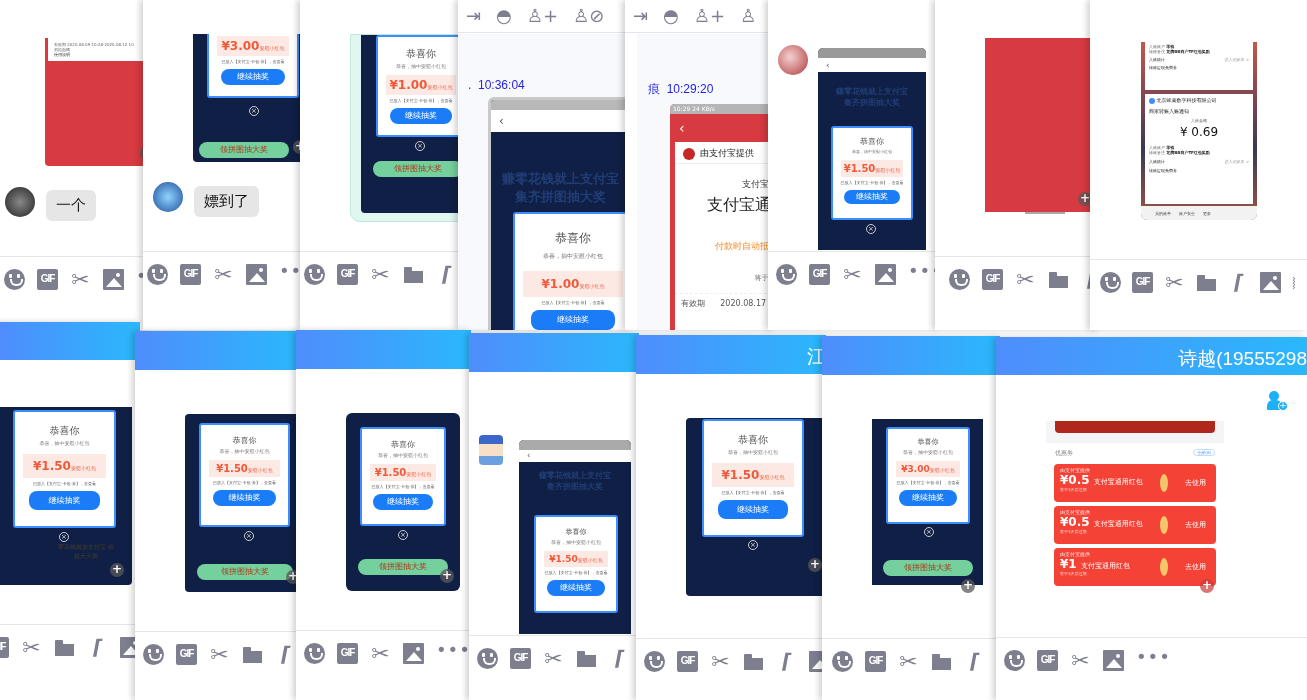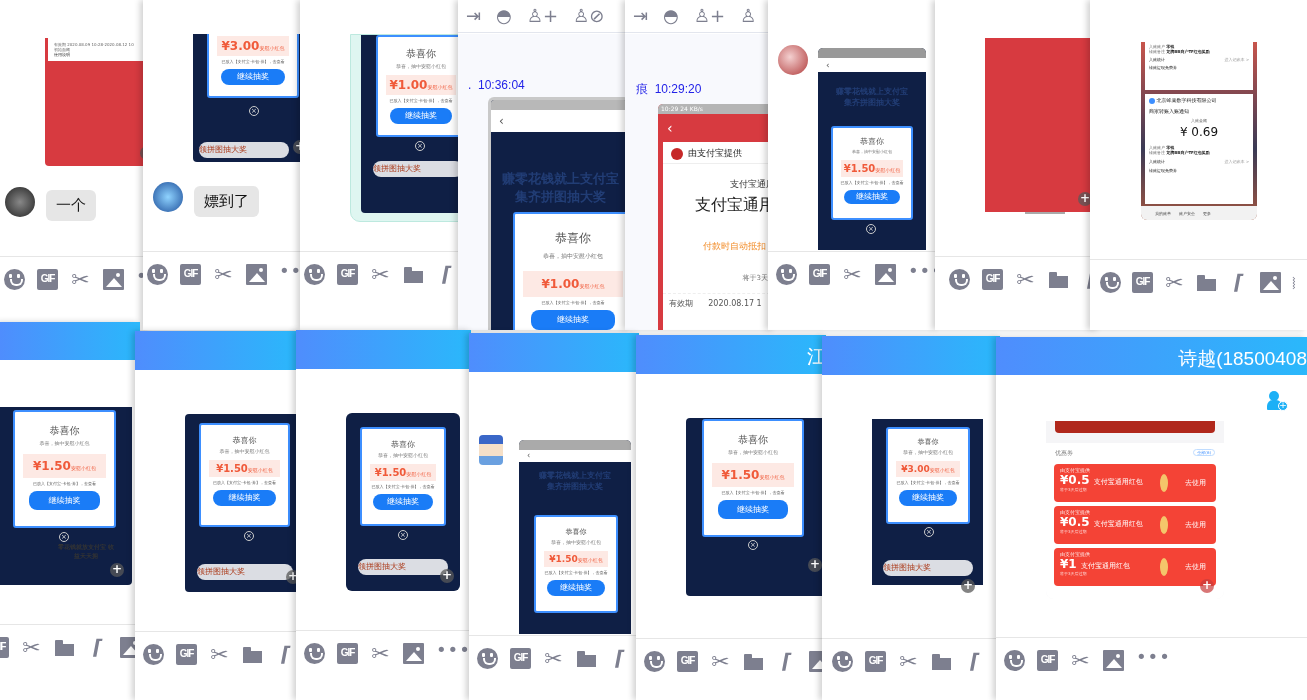--- a/index.html
+++ b/index.html
@@ -33,21 +33,21 @@
 .navbar{height:22px;background:#fff;color:#555;font-size:12px;line-height:22px;padding-left:8px}
 .popup{position:absolute;background:#fff;border:2px solid #3d8fff;border-radius:3px;text-align:center}
 .popup .p-title{font-size:10px;color:#555;margin-top:10px}
 .popup .p-sub{font-size:5px;color:#777;margin-top:2px}
 .popup .p-amt{margin:6px 8px 0;background:#fde9e4;padding:3px 0;color:#f05a3a;font-size:12px;font-weight:bold}
 .popup .p-amt small{font-size:5px;font-weight:normal}
 .popup .p-note{font-size:4px;color:#555;margin-top:3px}
 .popup .p-btn{margin:5px auto 0;width:72%;height:16px;border-radius:8px;background:#1a7cf7;color:#fff;font-size:8px;line-height:16px}
 .big-banner{position:absolute;left:0;right:0;text-align:center;color:#2a4a8a;font-weight:bold;font-size:13px;opacity:.7}
 .close-x{position:absolute;width:10px;height:10px;border:1px solid #ccc;border-radius:50%;color:#ddd;font-size:7px;line-height:8px;text-align:center}
-.prize-bar{position:absolute;height:16px;border-radius:8px;background:#ffffff;color:#c9451a;font-size:8px;text-align:left;line-height:16px;opacity:.85}
+.prize-bar{position:absolute;height:16px;border-radius:8px;background:#86efac;color:#c9451a;font-size:8px;text-align:center;line-height:16px;opacity:.85}
 .zoom-plus{position:absolute;width:14px;height:14px;border-radius:50%;background:rgba(90,90,90,.75);color:#fff;font-size:12px;line-height:13px;text-align:center;font-weight:bold}
 .avatar{position:absolute;width:30px;height:30px;border-radius:50%}
 .bubble{position:absolute;background:#e6e6e6;border-radius:6px;font-size:15px;color:#111;padding:6px 10px;font-family:"DejaVu Sans",sans-serif}
 .ts{position:absolute;color:#2323e8;font-size:12px;font-family:"Liberation Sans",sans-serif}
 .red-card{position:absolute;background:#d73a40;overflow:hidden}
 .wcard{background:#fff;margin:0 3px;padding:4px 6px}
 .coupon{height:38px;margin:4px 8px;background:#f44336;border-radius:4px;color:#fff;position:relative;padding:3px 6px}
 .coupon .c-src{font-size:5px;opacity:.9}
 .coupon .c-amt{font-size:12px;font-weight:bold}
 .coupon .c-amt small{font-size:7px;font-weight:normal}
@@ -156,21 +156,21 @@
     </div>
   </div>
 
   <div class="win top" style="left:625px;top:0;width:150px;height:330px;">
     <div class="topbar">
       <span class="tbi">⇥</span>
       <span class="tbi">◓</span>
       <span class="tbi">♙+</span>
       <span class="tbi">♙</span>
     </div>
-    <div class="chatbg" style="top:34px;bottom:0;">
+    <div class="chatbg" style="top:34px;bottom:0;margin-left:12px;">
       <span class="ts" style="left:11px;top:47px;"><span>痕</span>&nbsp; <span>10:29:20</span></span>
       <div class="red-card" style="left:33px;top:70px;width:117px;height:230px;border-radius:5px 0 0 0;">
         <div style="height:10px;background:#b5b5b5;color:#fff;font-size:6px;line-height:10px;padding-left:3px;">10:29  24 KB/s</div>
         <div style="height:28px;color:#fff;font-size:14px;line-height:28px;padding-left:9px;">‹</div>
         <div style="background:#fff;margin:0 0 0 5px;height:200px;">
           <div style="height:22px;border-bottom:1px solid #eee;font-size:9px;color:#222;line-height:22px;padding-left:8px;">
             <span style="display:inline-block;width:12px;height:12px;border-radius:50%;background:#c62828;vertical-align:middle;margin-right:5px;"></span><span>由支付宝提供</span>
           </div>
           <div style="text-align:right;font-size:9px;color:#333;margin-top:14px;">支付宝通用</div>
           <div style="text-align:right;font-size:16px;color:#222;margin-top:4px;">支付宝通用</div>
@@ -398,21 +398,21 @@
       <span class="tb-icon ic-smile"></span>
       <span class="tb-icon ic-gif">GIF</span>
       <span class="tb-icon ic-scissors">✂</span>
       <span class="tb-icon ic-folder"></span>
       <span class="tb-icon ic-shake">⌈</span>
     </div>
   </div>
 
   <div class="win" style="left:996px;top:337px;width:311px;height:363px;">
     <div class="hdr" style="height:38px;">
-      <span class="title" style="right:0;">诗越(18500408</span>
+      <span class="title" style="right:0;">诗越(19555298</span>
     </div>
     <div style="position:absolute;right:18px;top:54px;width:22px;height:22px;">
       <span style="position:absolute;left:2px;top:0;width:10px;height:10px;border-radius:50%;background:#1cb0f6;"></span>
       <span style="position:absolute;left:0;top:9px;width:15px;height:10px;border-radius:6px 6px 1px 1px;background:#1cb0f6;"></span>
       <span style="position:absolute;left:11px;top:10px;width:10px;height:10px;border-radius:50%;background:#1cb0f6;border:1px solid #fff;color:#fff;font-size:9px;line-height:7px;text-align:center;">+</span>
     </div>
     <div style="position:absolute;left:50px;top:84px;width:178px;height:178px;background:#f5f5f7;border-radius:0 0 8px 8px;overflow:hidden;">
       <div style="margin:0 9px;height:12px;background:#b0281c;border-radius:0 0 4px 4px;"></div>
       <div style="background:#fff;margin:10px 0 0;padding:4px 0;height:170px;">
         <div style="font-size:6px;color:#777;padding:2px 9px;">

